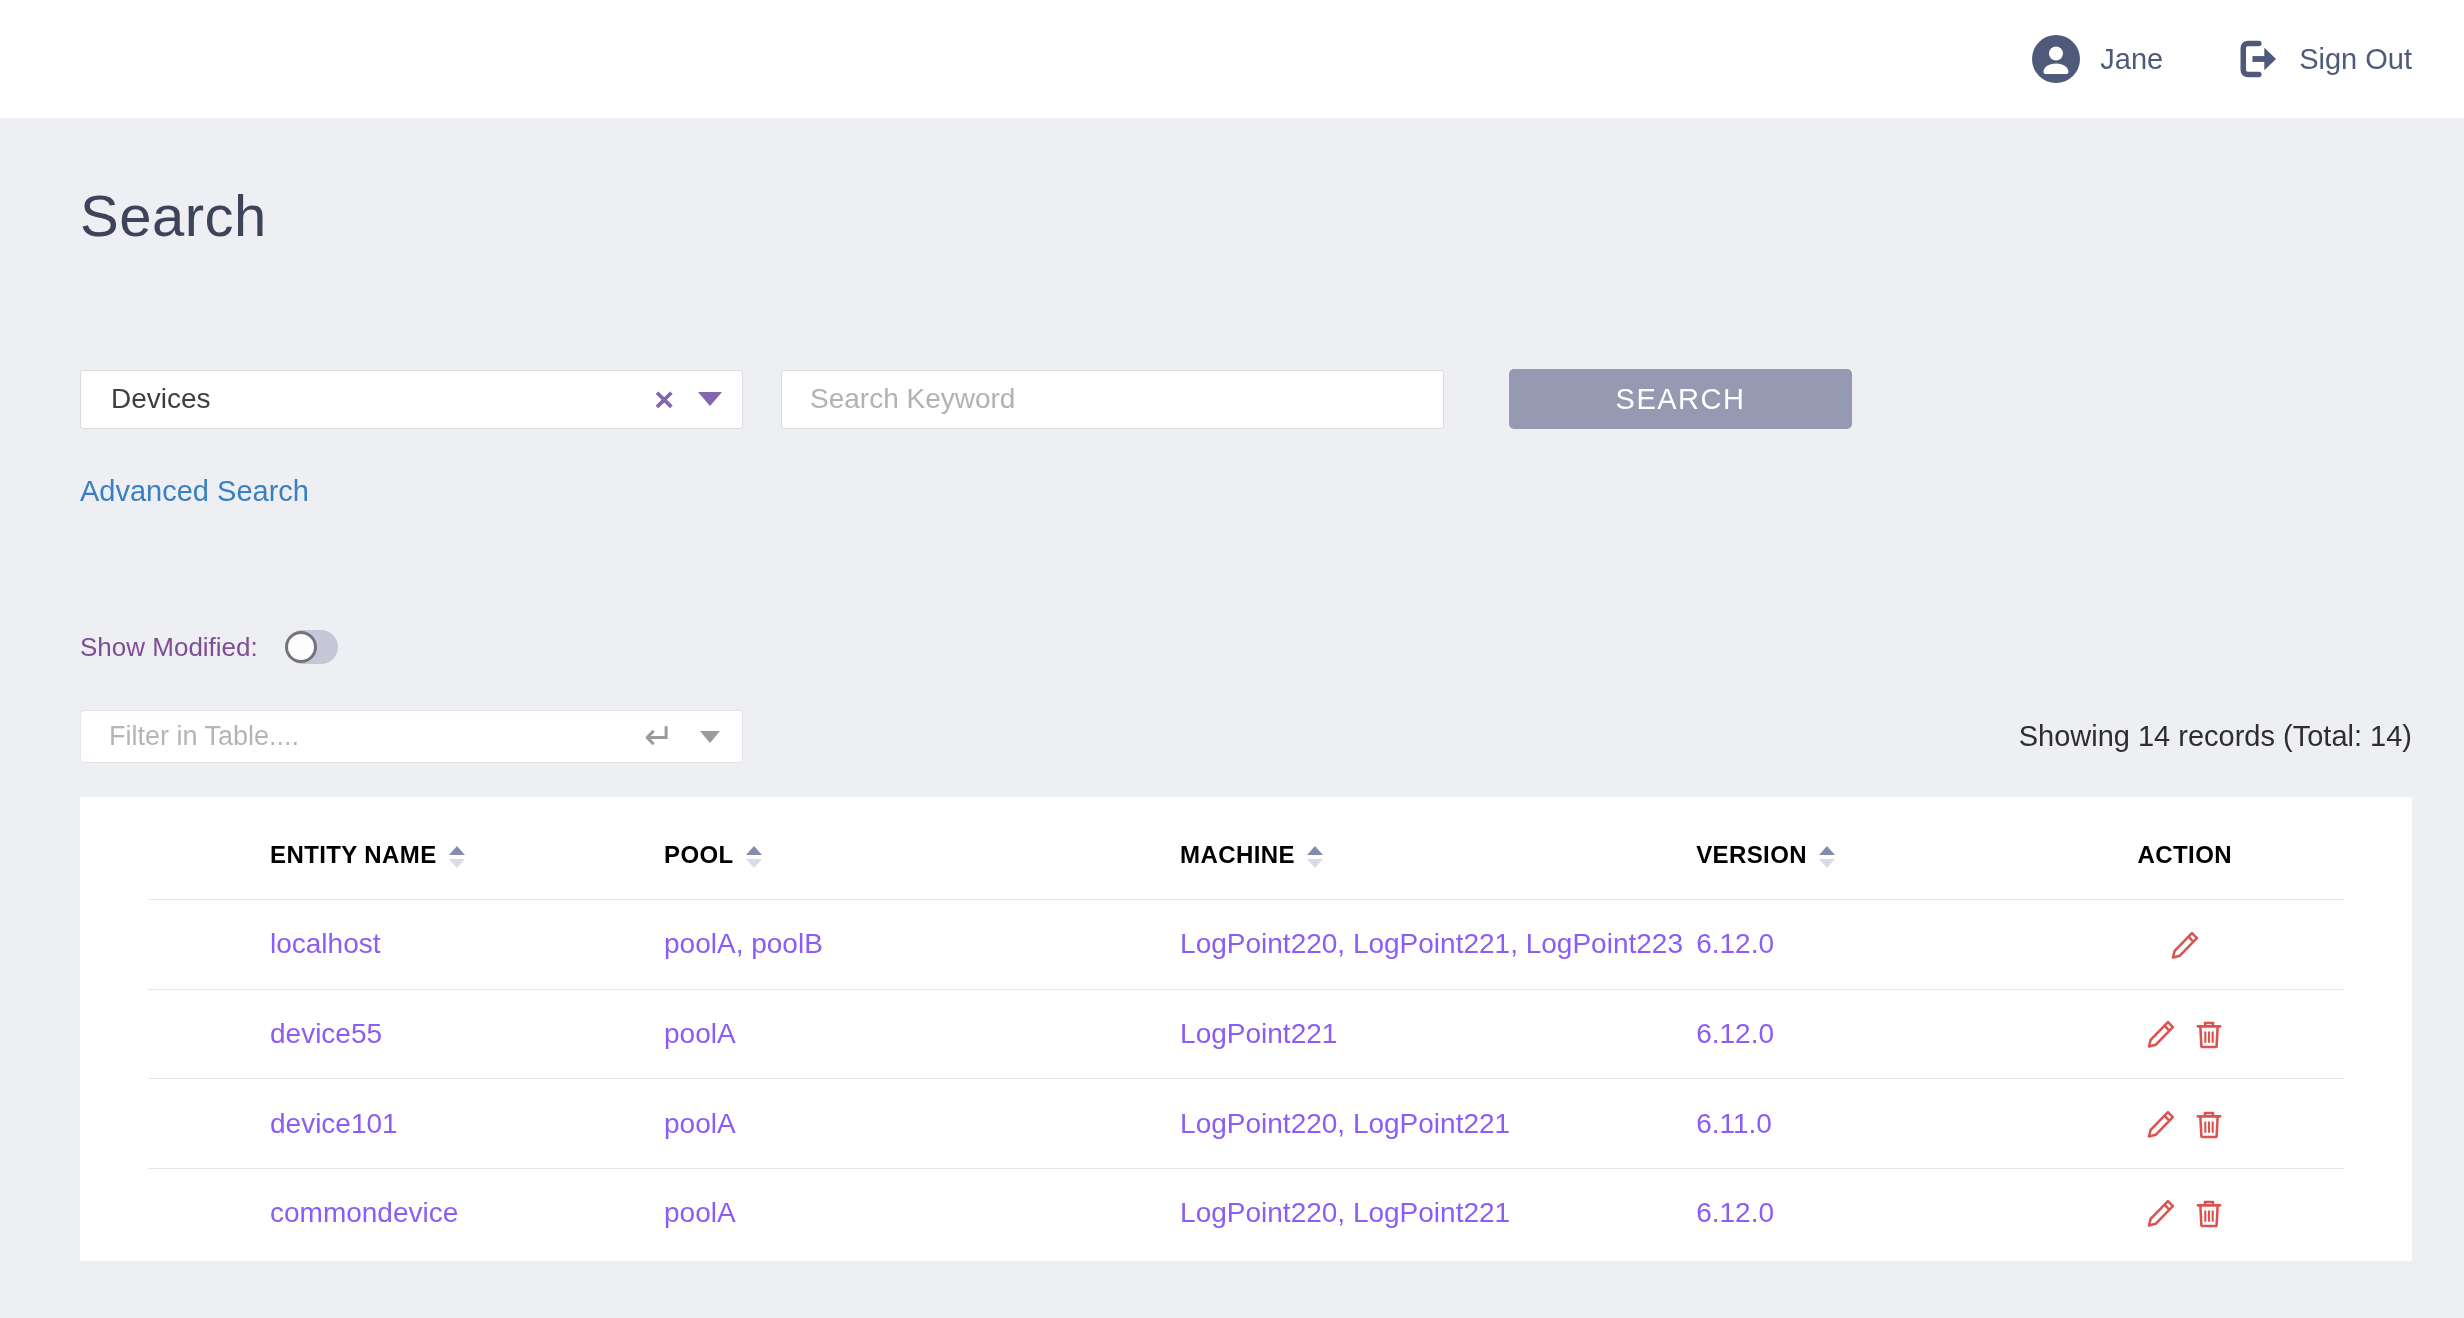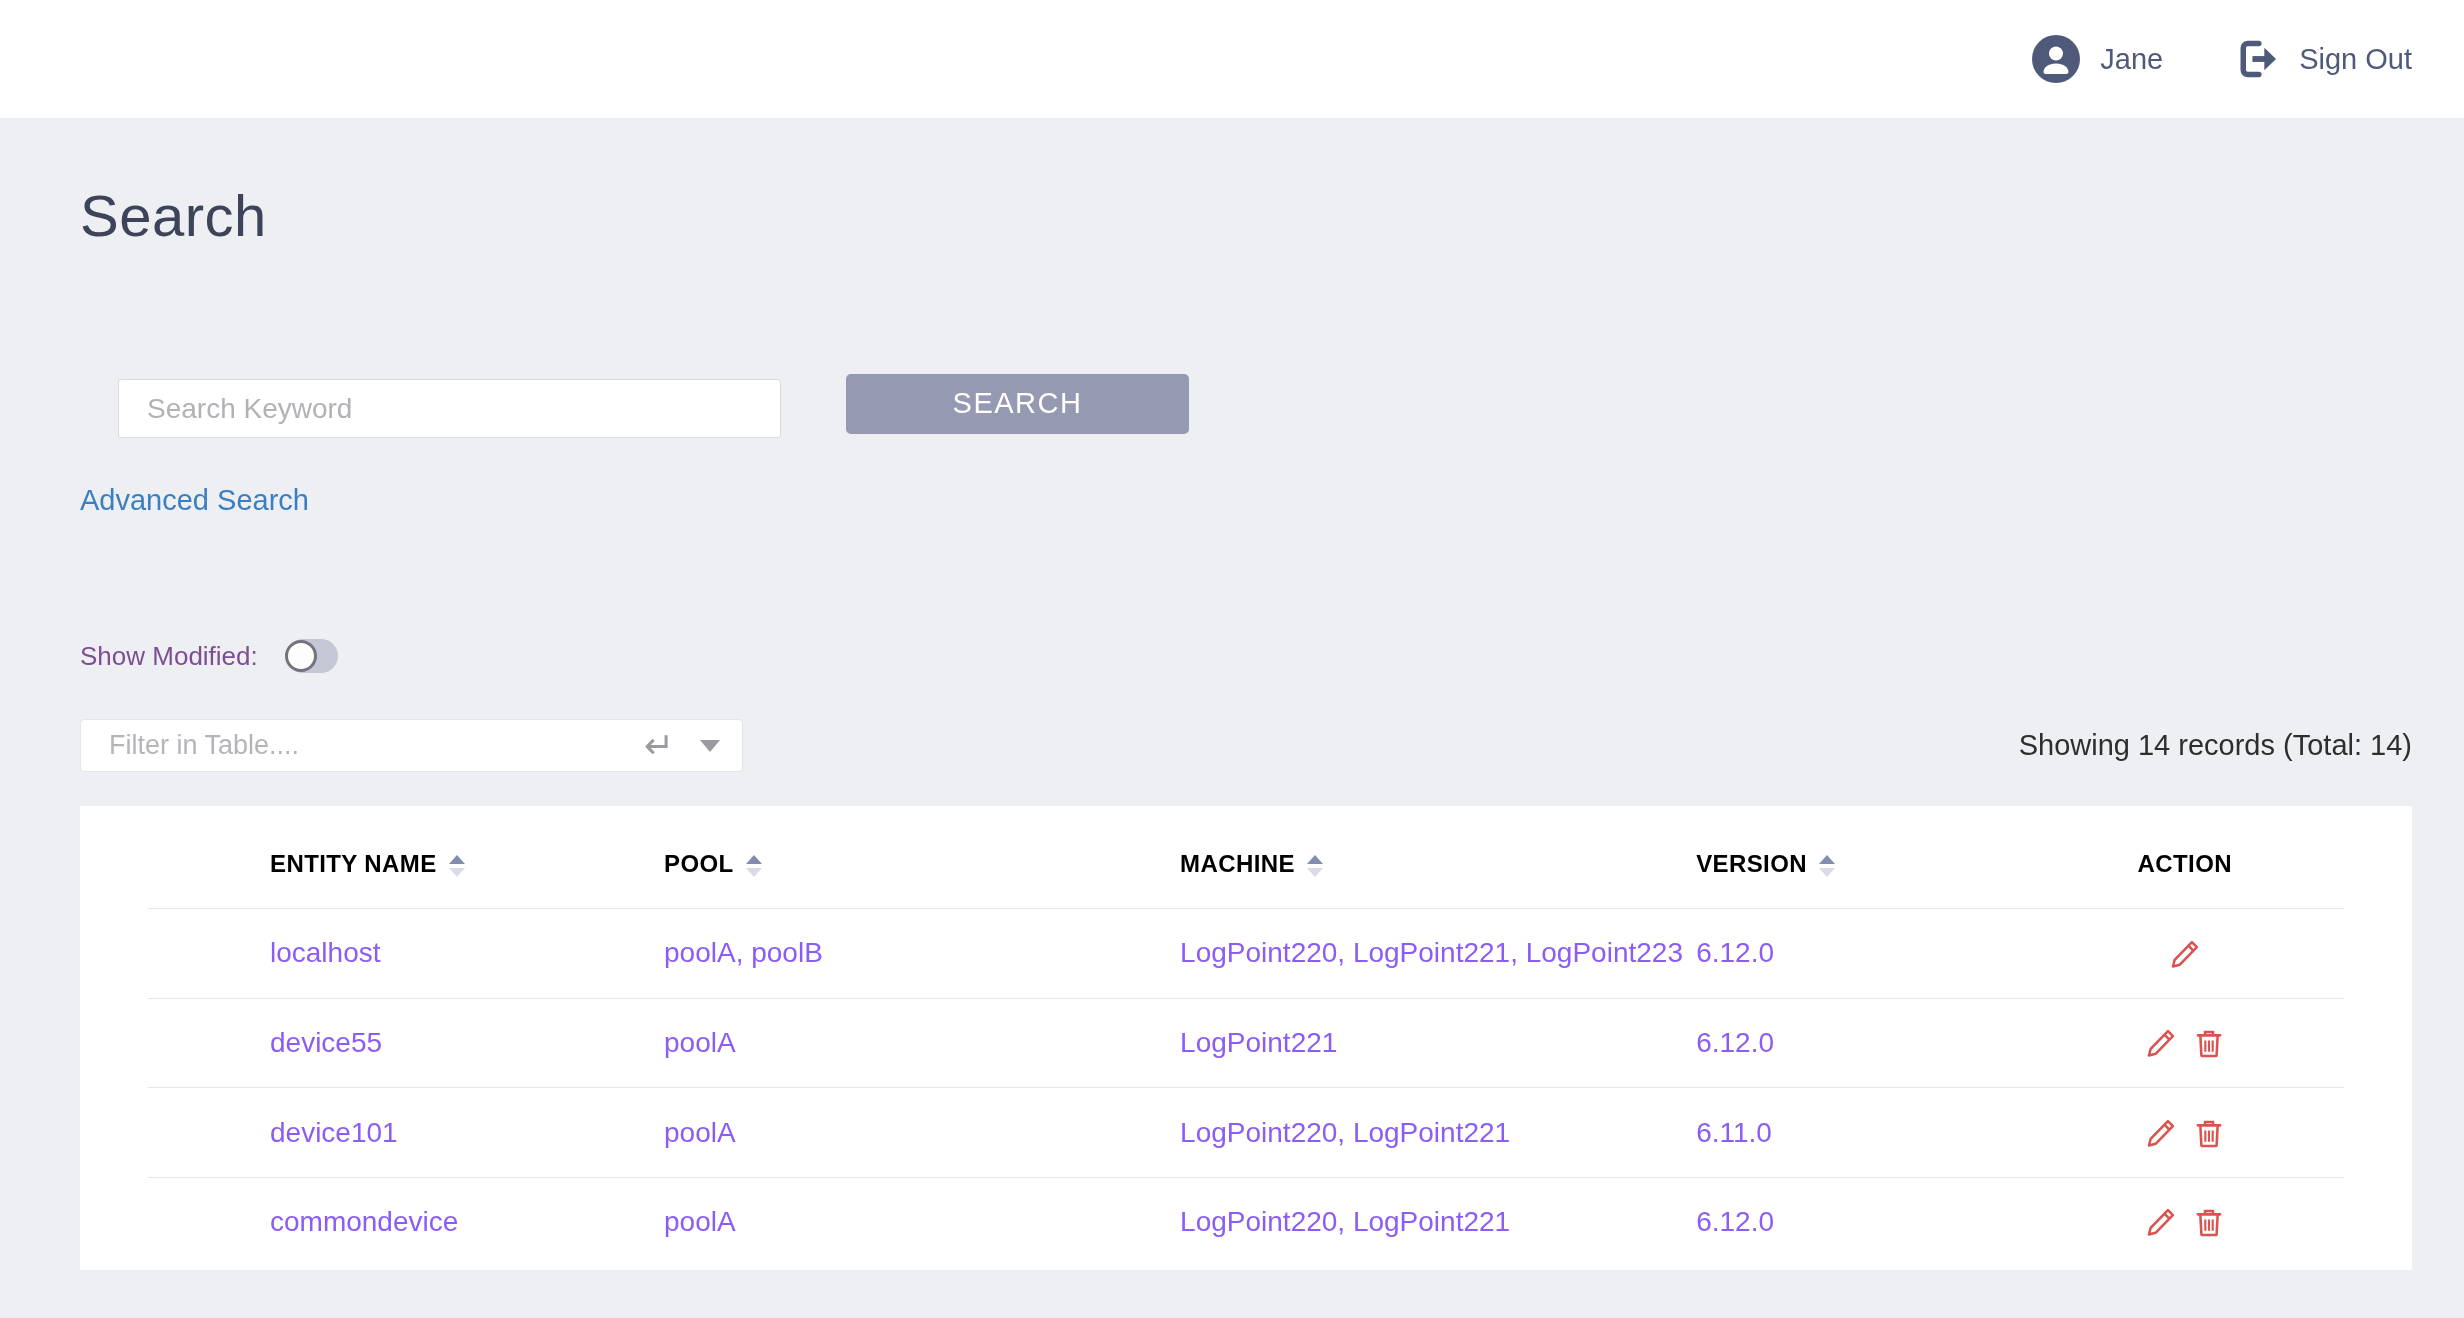--- a/index.html
+++ b/index.html
@@ -34,21 +34,21 @@
   .controls{margin-top:120px;display:flex;align-items:center;}
   .select-box{
     width:663px;height:59px;background:#fff;border:1px solid #d9dbe0;border-radius:3px;
     display:flex;align-items:center;padding:0 20px 0 30px;cursor:pointer;
   }
   .select-value{flex:1;font-size:28px;color:#3f3f42;}
   .clear-x{color:var(--select-icon-purple);font-size:34px;font-weight:600;margin-right:24px;line-height:1;cursor:pointer;}
   .caret{width:0;height:0;border-left:12px solid transparent;border-right:12px solid transparent;border-top:14px solid var(--select-icon-purple);cursor:pointer;}
   .keyword-input{
     margin-left:38px;width:663px;height:59px;background:#fff;border:1px solid #d9dbe0;border-radius:3px;
-    padding:0 28px;font-size:28px;color:#333;font-family:inherit;outline:none;margin-top:10px;
+    padding:0 28px;font-size:28px;color:#333;font-family:inherit;outline:none;
   }
   .keyword-input::placeholder{color:#b0b2b6;}
   .search-btn{
     margin-left:65px;width:343px;height:60px;background:var(--button-bg);border:none;border-radius:5px;
     color:#fff;font-size:29px;letter-spacing:1.5px;font-family:inherit;cursor:pointer;
   }
   .advanced-link{display:inline-block;margin-top:46px;color:var(--link-blue);font-size:29px;text-decoration:none;cursor:pointer;}
   .modified-row{margin-top:122px;display:flex;align-items:center;gap:28px;}
   .modified-label{color:var(--accent-purple);font-size:26px;}
   .toggle{position:relative;width:52px;height:34px;border-radius:17px;background:#c5c7d6;cursor:pointer;}
@@ -112,20 +112,25 @@
       </svg>
     </span>
     <span>Sign Out</span>
   </div>
 </div>
 
 <div class="content">
   <h1 class="page-title">Search</h1>
 
   <div class="controls">
+    <div class="select-box">
+      <span class="select-value">Devices</span>
+      <span class="clear-x">×</span>
+      <span class="caret"></span>
+    </div>
     <input class="keyword-input" type="text" placeholder="Search Keyword" style="">
     <button class="search-btn">SEARCH</button>
   </div>
 
   <a class="advanced-link">Advanced Search</a>
 
   <div class="modified-row">
     <span class="modified-label">Show Modified:</span>
     <span class="toggle">
         <span class="knob"></span>

